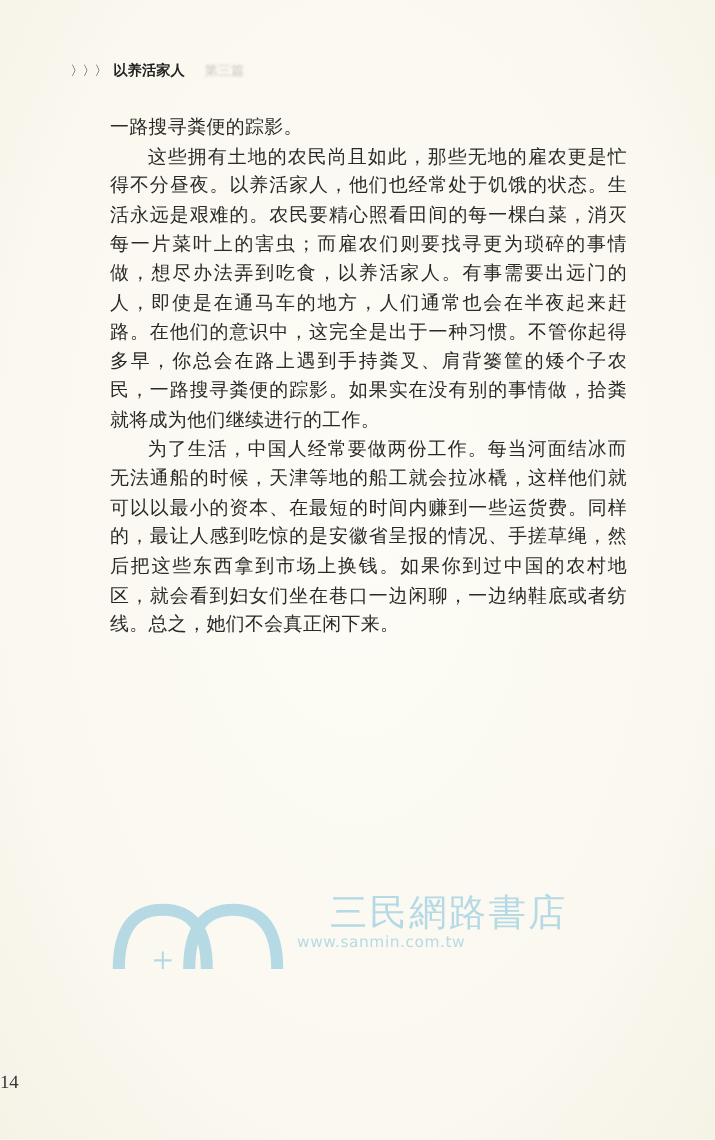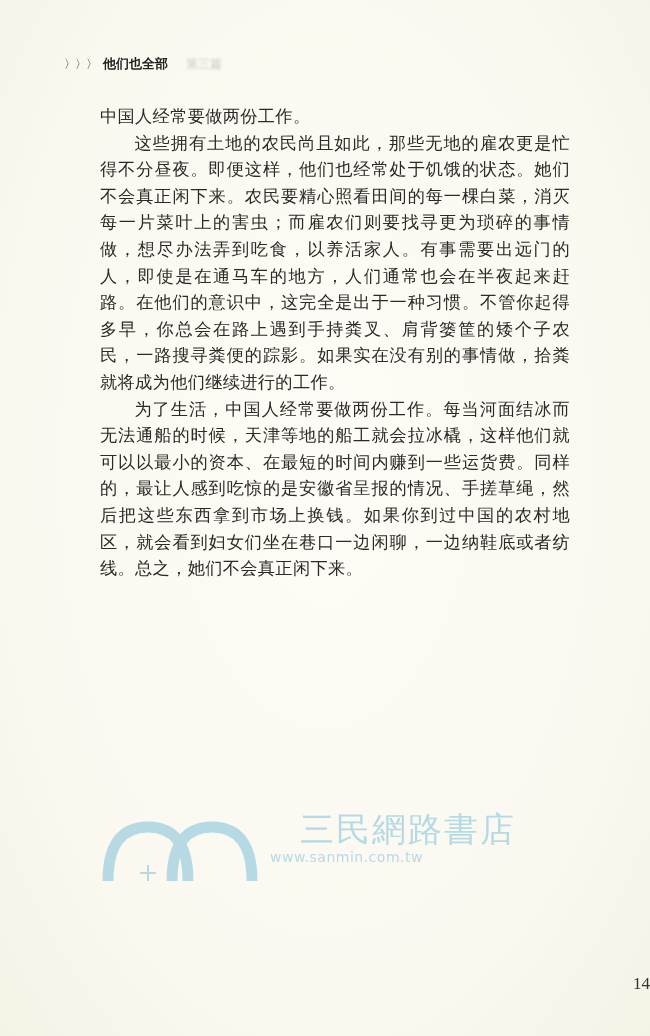--- a/index.html
+++ b/index.html
@@ -62,21 +62,21 @@
       text-align-last: left;
     }
     .body-text p.indent {
       text-indent: 2em;
     }
     .page-number {
       position: absolute;
       left: 0;
       width: 650px;
       top: 974px;
-      text-align: right;
+      text-align: left;
       font-family: "Liberation Serif", "DejaVu Serif", serif;
       font-size: 17px;
       color: #333;
     }
     .watermark {
       position: absolute;
       left: 100px;
       top: 805px;
       width: 430px;
       height: 85px;
@@ -107,27 +107,27 @@
       top: 8px;
     }
   </style>
 </head>
 <body>
 
 <div class="page">
 
   <div class="running-head">
     <span class="chev">〉〉〉</span>
-    <span>他们也全部</span>
+    <span>以养活家人</span>
     <span class="ghost">第三篇</span>
   </div>
 
   <div class="body-text">
-    <p>中国人经常要做两份工作。</p>
-    <p class="indent">这些拥有土地的农民尚且如此，那些无地的雇农更是忙得不分昼夜。即便这样，他们也经常处于饥饿的状态。她们不会真正闲下来。农民要精心照看田间的每一棵白菜，消灭每一片菜叶上的害虫；而雇农们则要找寻更为琐碎的事情做，想尽办法弄到吃食，以养活家人。有事需要出远门的人，即使是在通马车的地方，人们通常也会在半夜起来赶路。在他们的意识中，这完全是出于一种习惯。不管你起得多早，你总会在路上遇到手持粪叉、肩背篓筐的矮个子农民，一路搜寻粪便的踪影。如果实在没有别的事情做，拾粪就将成为他们继续进行的工作。</p>
+    <p>一路搜寻粪便的踪影。</p>
+    <p class="indent">这些拥有土地的农民尚且如此，那些无地的雇农更是忙得不分昼夜。以养活家人，他们也经常处于饥饿的状态。生活永远是艰难的。农民要精心照看田间的每一棵白菜，消灭每一片菜叶上的害虫；而雇农们则要找寻更为琐碎的事情做，想尽办法弄到吃食，以养活家人。有事需要出远门的人，即使是在通马车的地方，人们通常也会在半夜起来赶路。在他们的意识中，这完全是出于一种习惯。不管你起得多早，你总会在路上遇到手持粪叉、肩背篓筐的矮个子农民，一路搜寻粪便的踪影。如果实在没有别的事情做，拾粪就将成为他们继续进行的工作。</p>
     <p class="indent">为了生活，中国人经常要做两份工作。每当河面结冰而无法通船的时候，天津等地的船工就会拉冰橇，这样他们就可以以最小的资本、在最短的时间内赚到一些运货费。同样的，最让人感到吃惊的是安徽省呈报的情况、手搓草绳，然后把这些东西拿到市场上换钱。如果你到过中国的农村地区，就会看到妇女们坐在巷口一边闲聊，一边纳鞋底或者纺线。总之，她们不会真正闲下来。</p>
   </div>
 
   <div class="watermark">
     <svg width="190" height="70" viewBox="0 0 190 70">
       <g fill="none" stroke="#7fc1dc" stroke-width="11">
         <path d="M8 68 Q 8 14 48 14 Q 88 14 88 68"></path>
         <path d="M72 68 Q 72 14 112 14 Q 152 14 152 68"></path>
       </g>
       <path d="M40 60 L 56 60 M 48 52 L 48 68" stroke="#7fc1dc" stroke-width="2" fill="none"></path>

